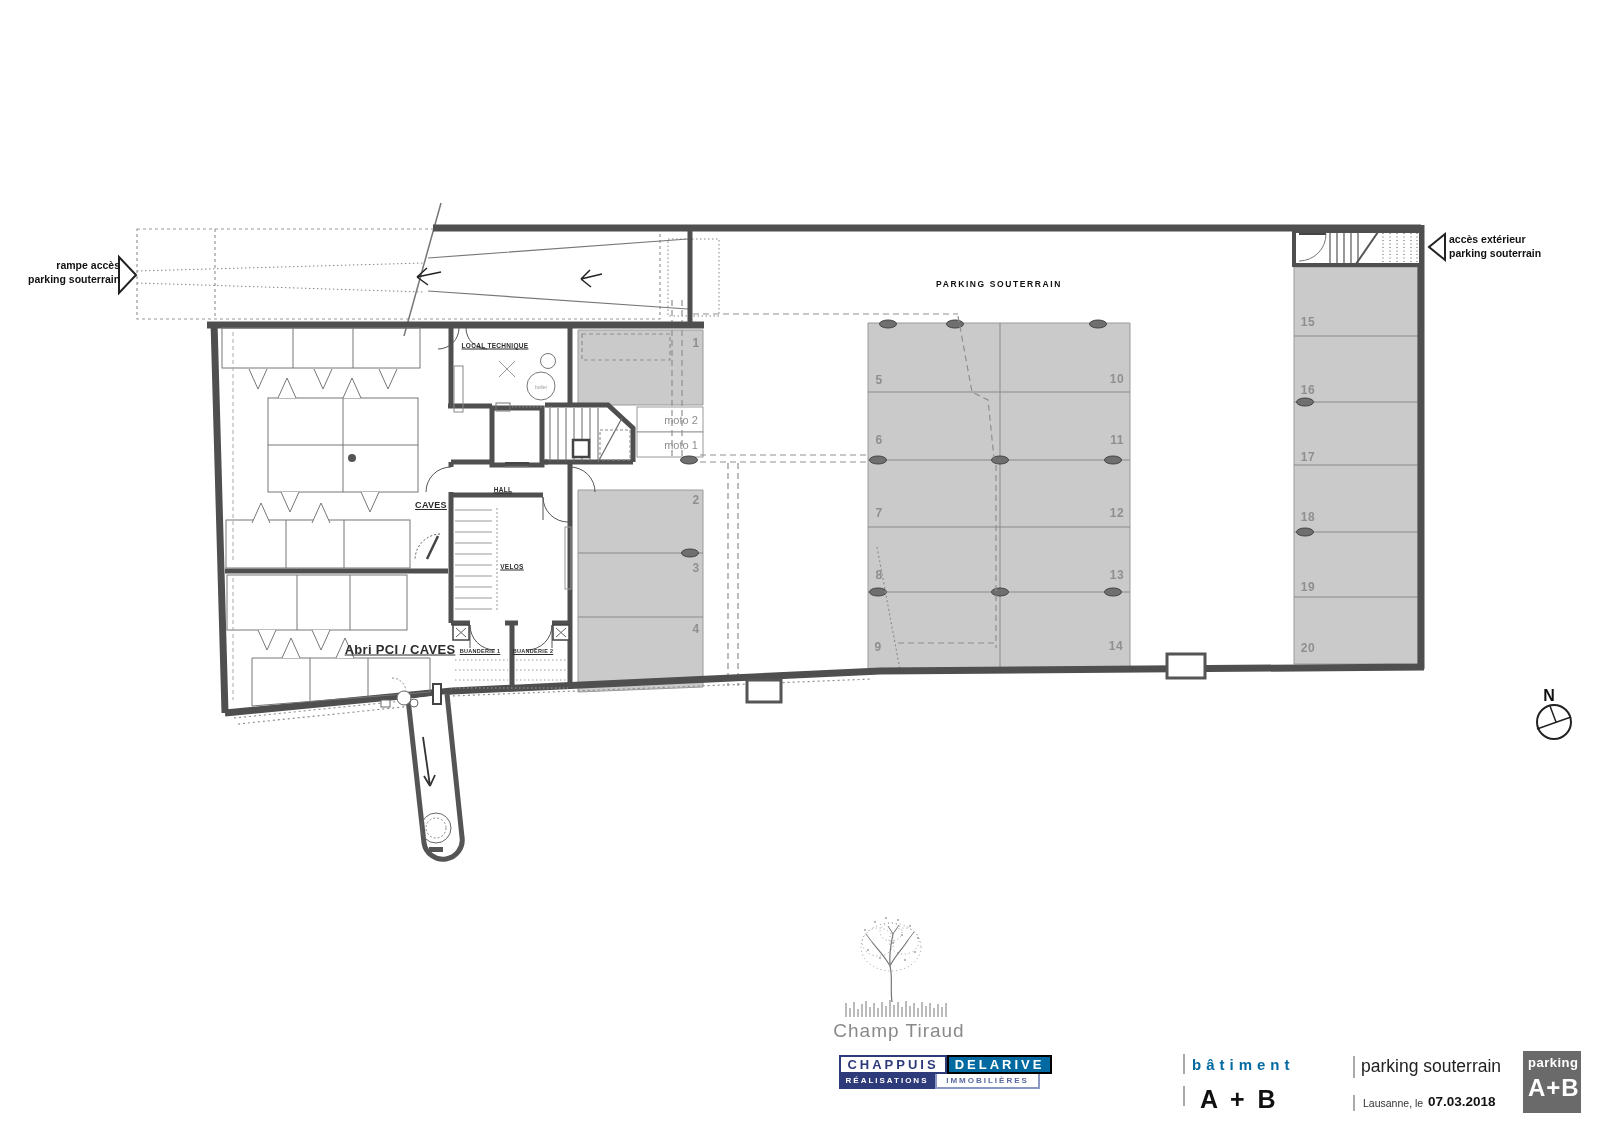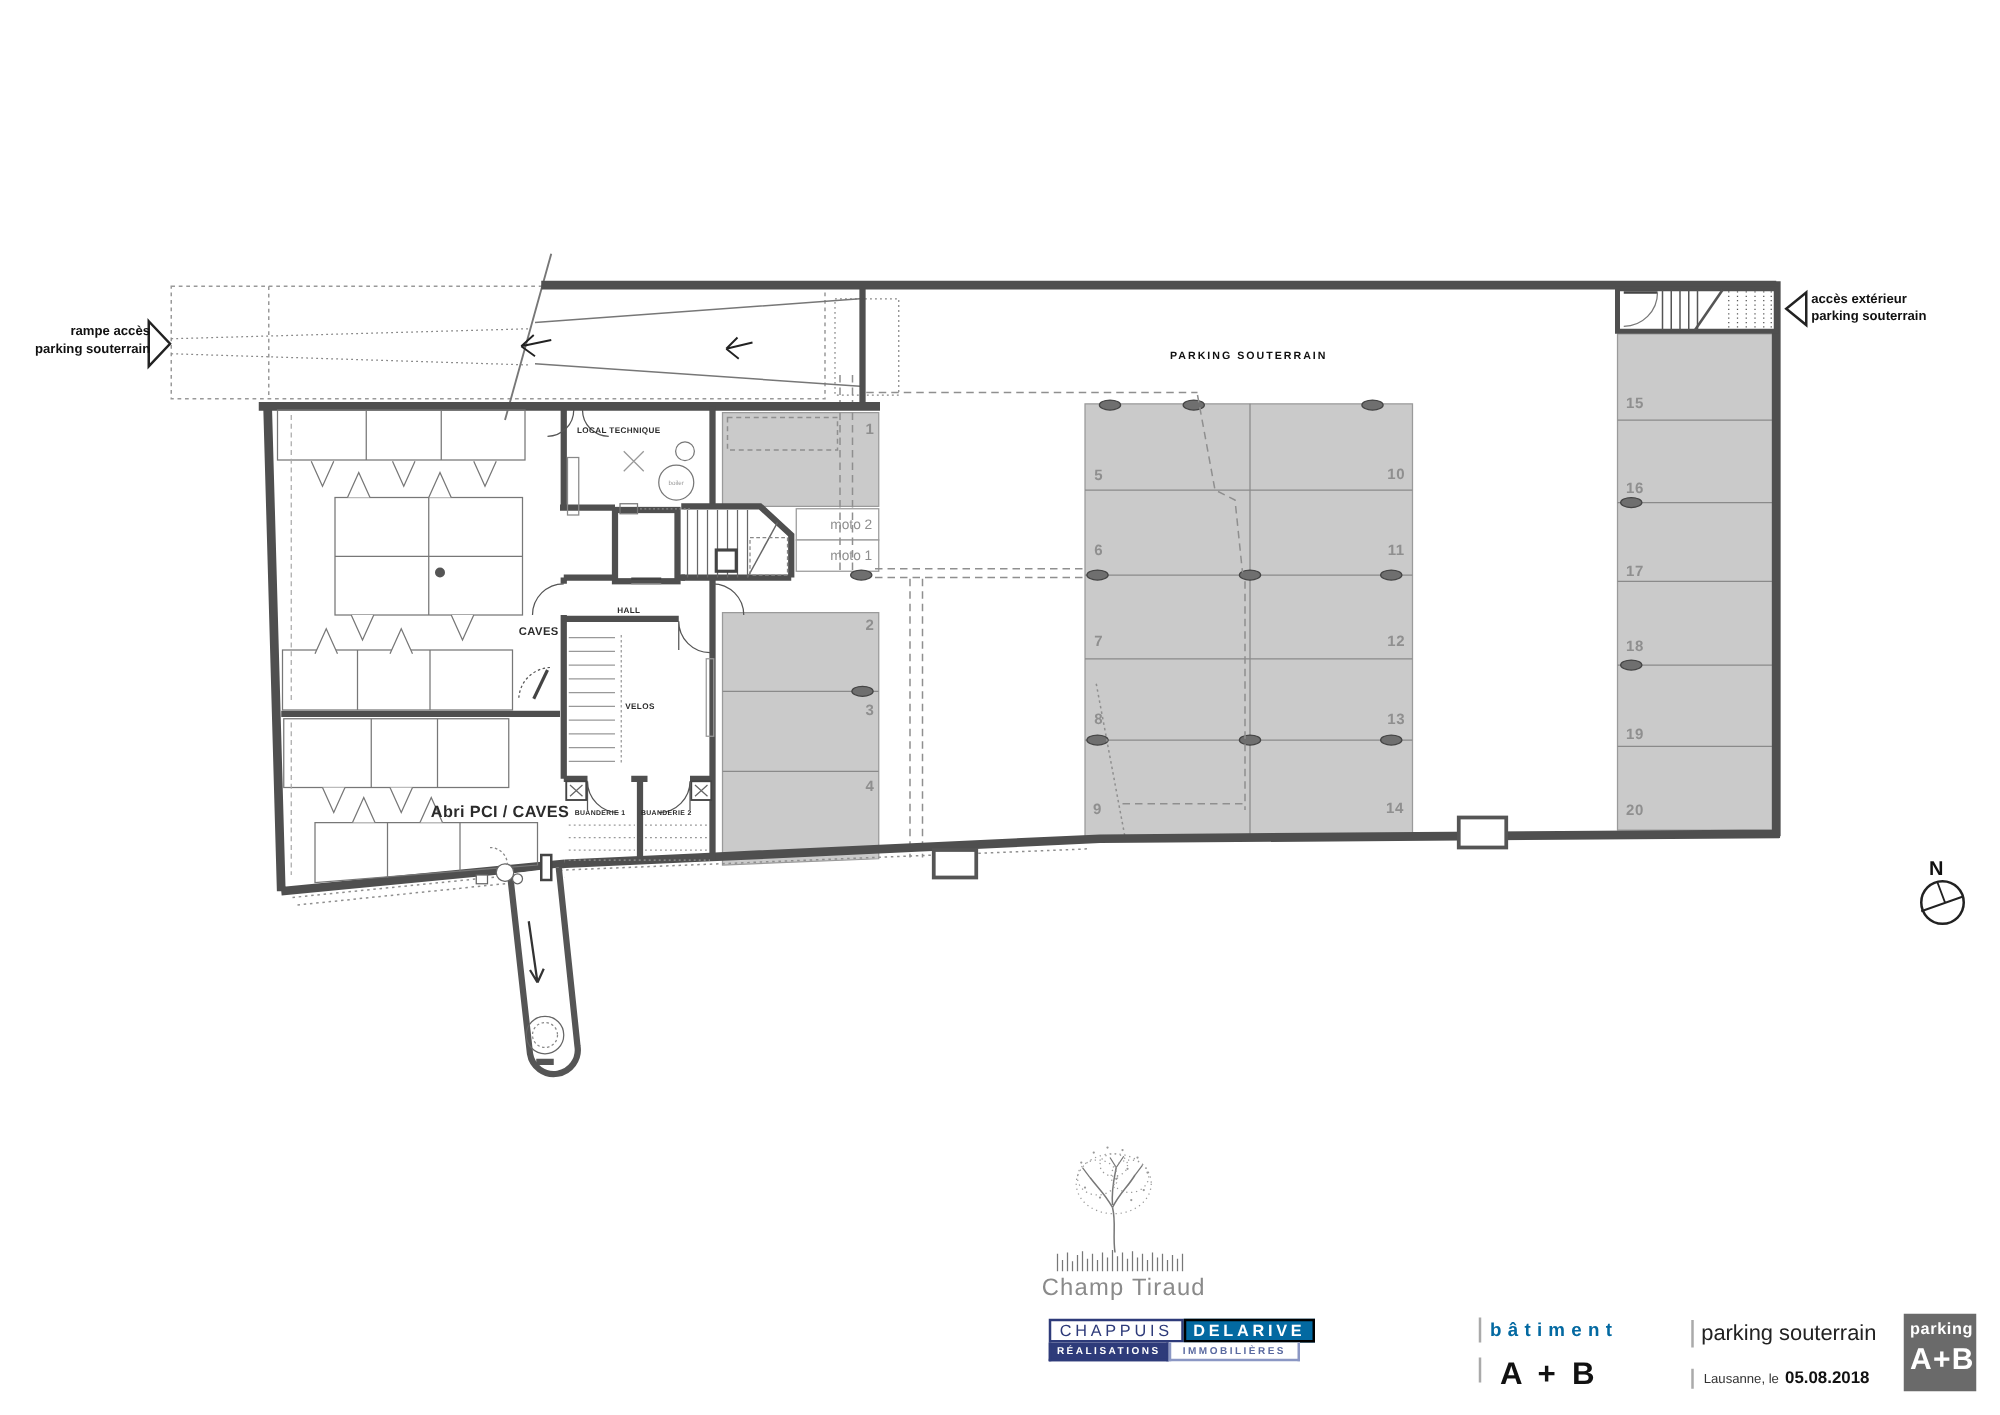--- a/index.html
+++ b/index.html
@@ -4,39 +4,39 @@
 <style>
   html,body{margin:0;padding:0;background:#fff;}
   #stage{position:relative;width:1600px;height:1132px;background:#fff;overflow:hidden;
          font-family:"Liberation Sans",sans-serif;}
   #plan-svg{position:absolute;left:0;top:0;width:1600px;height:1132px;}
   .num{position:absolute;transform:translate(-50%,-50%);font:600 12px "Liberation Sans",sans-serif;
        color:#8f8f8f;white-space:nowrap;letter-spacing:.5px;}
   .moto{position:absolute;transform:translate(-50%,-50%);font:500 11px "Liberation Sans",sans-serif;
        color:#8f8f8f;white-space:nowrap;}
   .room{position:absolute;transform:translate(-50%,-50%);font:bold 9px "Liberation Sans",sans-serif;
-       color:#2b2b2b;white-space:nowrap;letter-spacing:.3px;}
+       color:#2b2b2b;white-space:nowrap;letter-spacing:.3px;text-decoration:underline;}
   .room.sm{font-size:6.5px;}
   .room.xs{font-size:5.5px;}
   .boiler-t{position:absolute;transform:translate(-50%,-50%);font:400 5px "Liberation Sans",sans-serif;
        color:#9a9a9a;}
   .anno{position:absolute;font:bold 10.5px "Liberation Sans",sans-serif;color:#111;line-height:1.35;
        white-space:nowrap;}
   .ptitle{position:absolute;transform:translate(-50%,-50%);font:bold 8.5px "Liberation Sans",sans-serif;
        letter-spacing:1.6px;color:#111;white-space:nowrap;}
   .north-n{position:absolute;transform:translate(-50%,-50%);font:bold 16px "Liberation Sans",sans-serif;
        color:#111;}
   .champ{position:absolute;transform:translate(-50%,-50%);font:400 19px "Liberation Sans",sans-serif;
        color:#8a8a8a;letter-spacing:1px;}
   .brand{position:absolute;left:839px;top:1055px;width:213px;font-family:"Liberation Sans",sans-serif;}
   .brand .r1{display:flex;height:19px;}
   .brand .r2{display:flex;height:15px;}
   .bcell{display:flex;align-items:center;justify-content:center;box-sizing:border-box;white-space:nowrap;}
   .c-chappuis{width:108px;background:#fff;border:2px solid #2e3b7a;color:#2e3b7a;
-       font-weight:normal;font-size:13px;letter-spacing:3px;}
+       font-weight:bold;font-size:13px;letter-spacing:3px;}
   .c-delarive{width:105px;background:#0369a1;border:2px solid #000000;color:#fff;
        font-weight:bold;font-size:13px;letter-spacing:3px;}
   .c-realis{width:96px;background:#2e3b7a;border:2px solid #2e3b7a;border-top:none;color:#fff;
        font-weight:bold;font-size:8px;letter-spacing:2px;}
   .c-immo{width:105px;background:#fff;border:2px solid #8b97c4;border-top:none;color:#5a6aa0;
        font-weight:bold;font-size:8px;letter-spacing:2px;}
   .tb-bar{position:absolute;width:2px;background:#aaa;}
   .tb-batl{position:absolute;left:1192px;top:1056px;font:bold 15px "Liberation Sans",sans-serif;
        letter-spacing:5px;color:#0369a1;white-space:nowrap;}
   .tb-batv{position:absolute;left:1200px;top:1085px;font:bold 25px "Liberation Sans",sans-serif;
@@ -316,20 +316,20 @@
 </div>
 
 <div class="tb-bar" style="left:1183px;top:1054px;height:20px"></div>
 <div class="tb-bar" style="left:1183px;top:1086px;height:20px"></div>
 <div class="tb-bar" style="left:1353px;top:1056px;height:22px"></div>
 <div class="tb-bar" style="left:1353px;top:1095px;height:16px"></div>
 <div class="tb-batl">bâtiment</div>
 <div class="tb-batv">A + B</div>
 <div class="tb-sheet">parking souterrain</div>
 <div class="tb-place">Lausanne, le</div>
-<div class="tb-date">05.08.2018</div>
+<div class="tb-date">07.03.2018</div>
 
 <div class="stamp">
   <div class="s1">parking</div>
   <div class="s2">A+B</div>
 </div>
 
 </div>
 
 </body></html>

